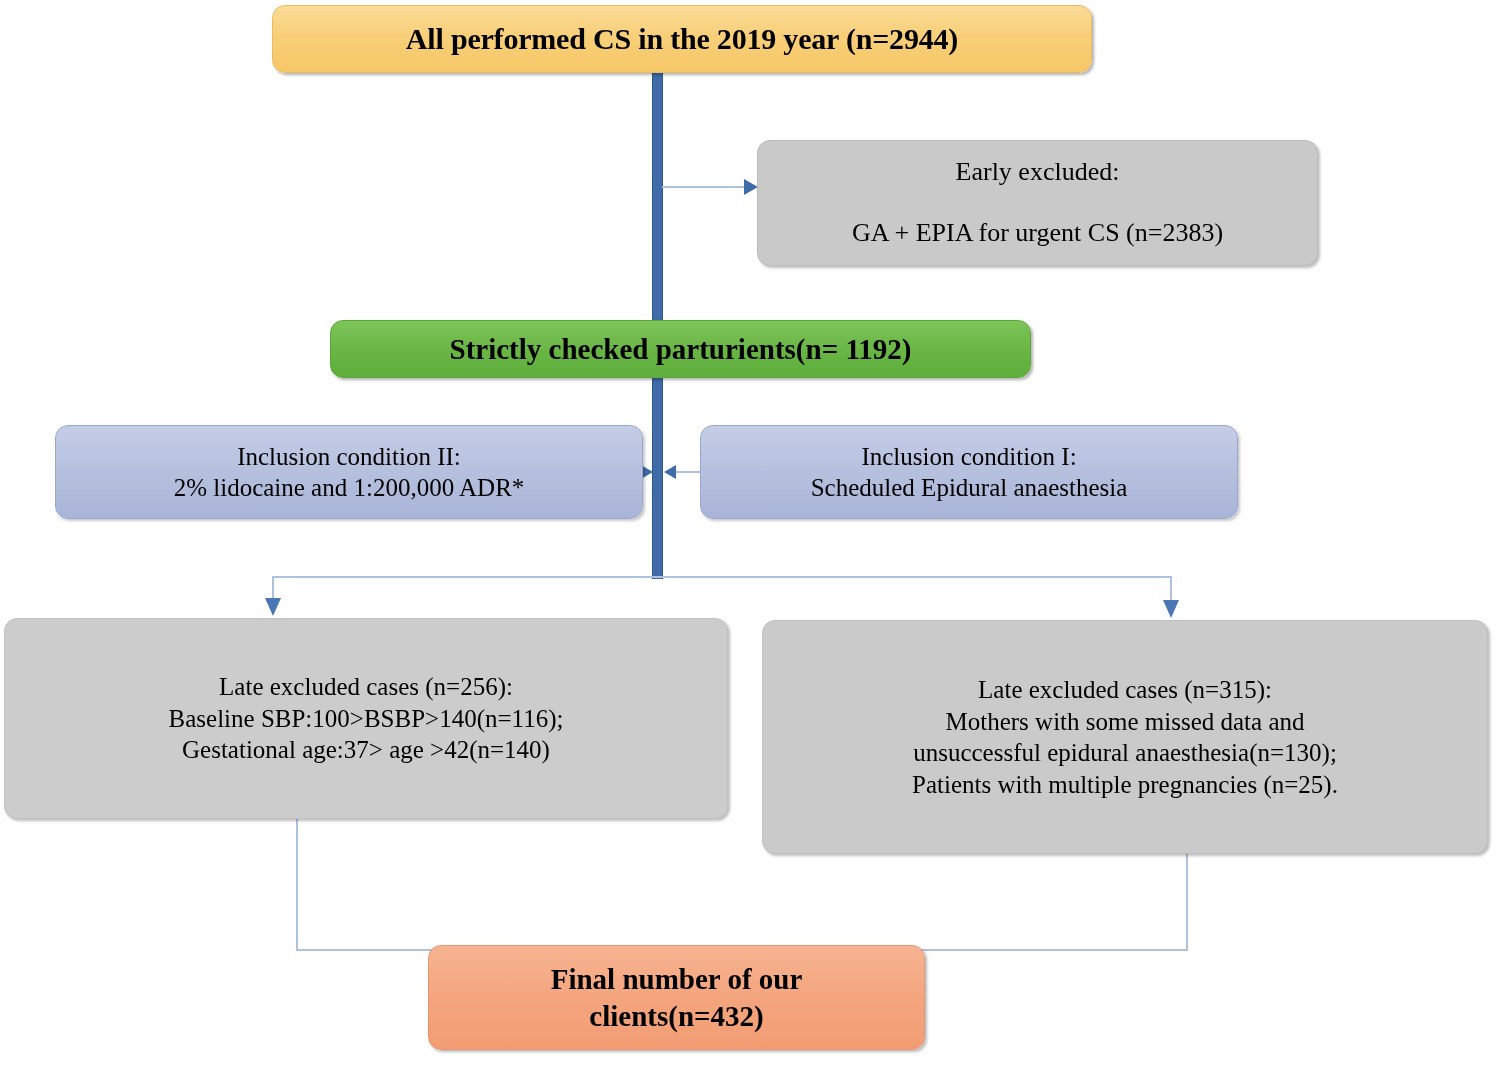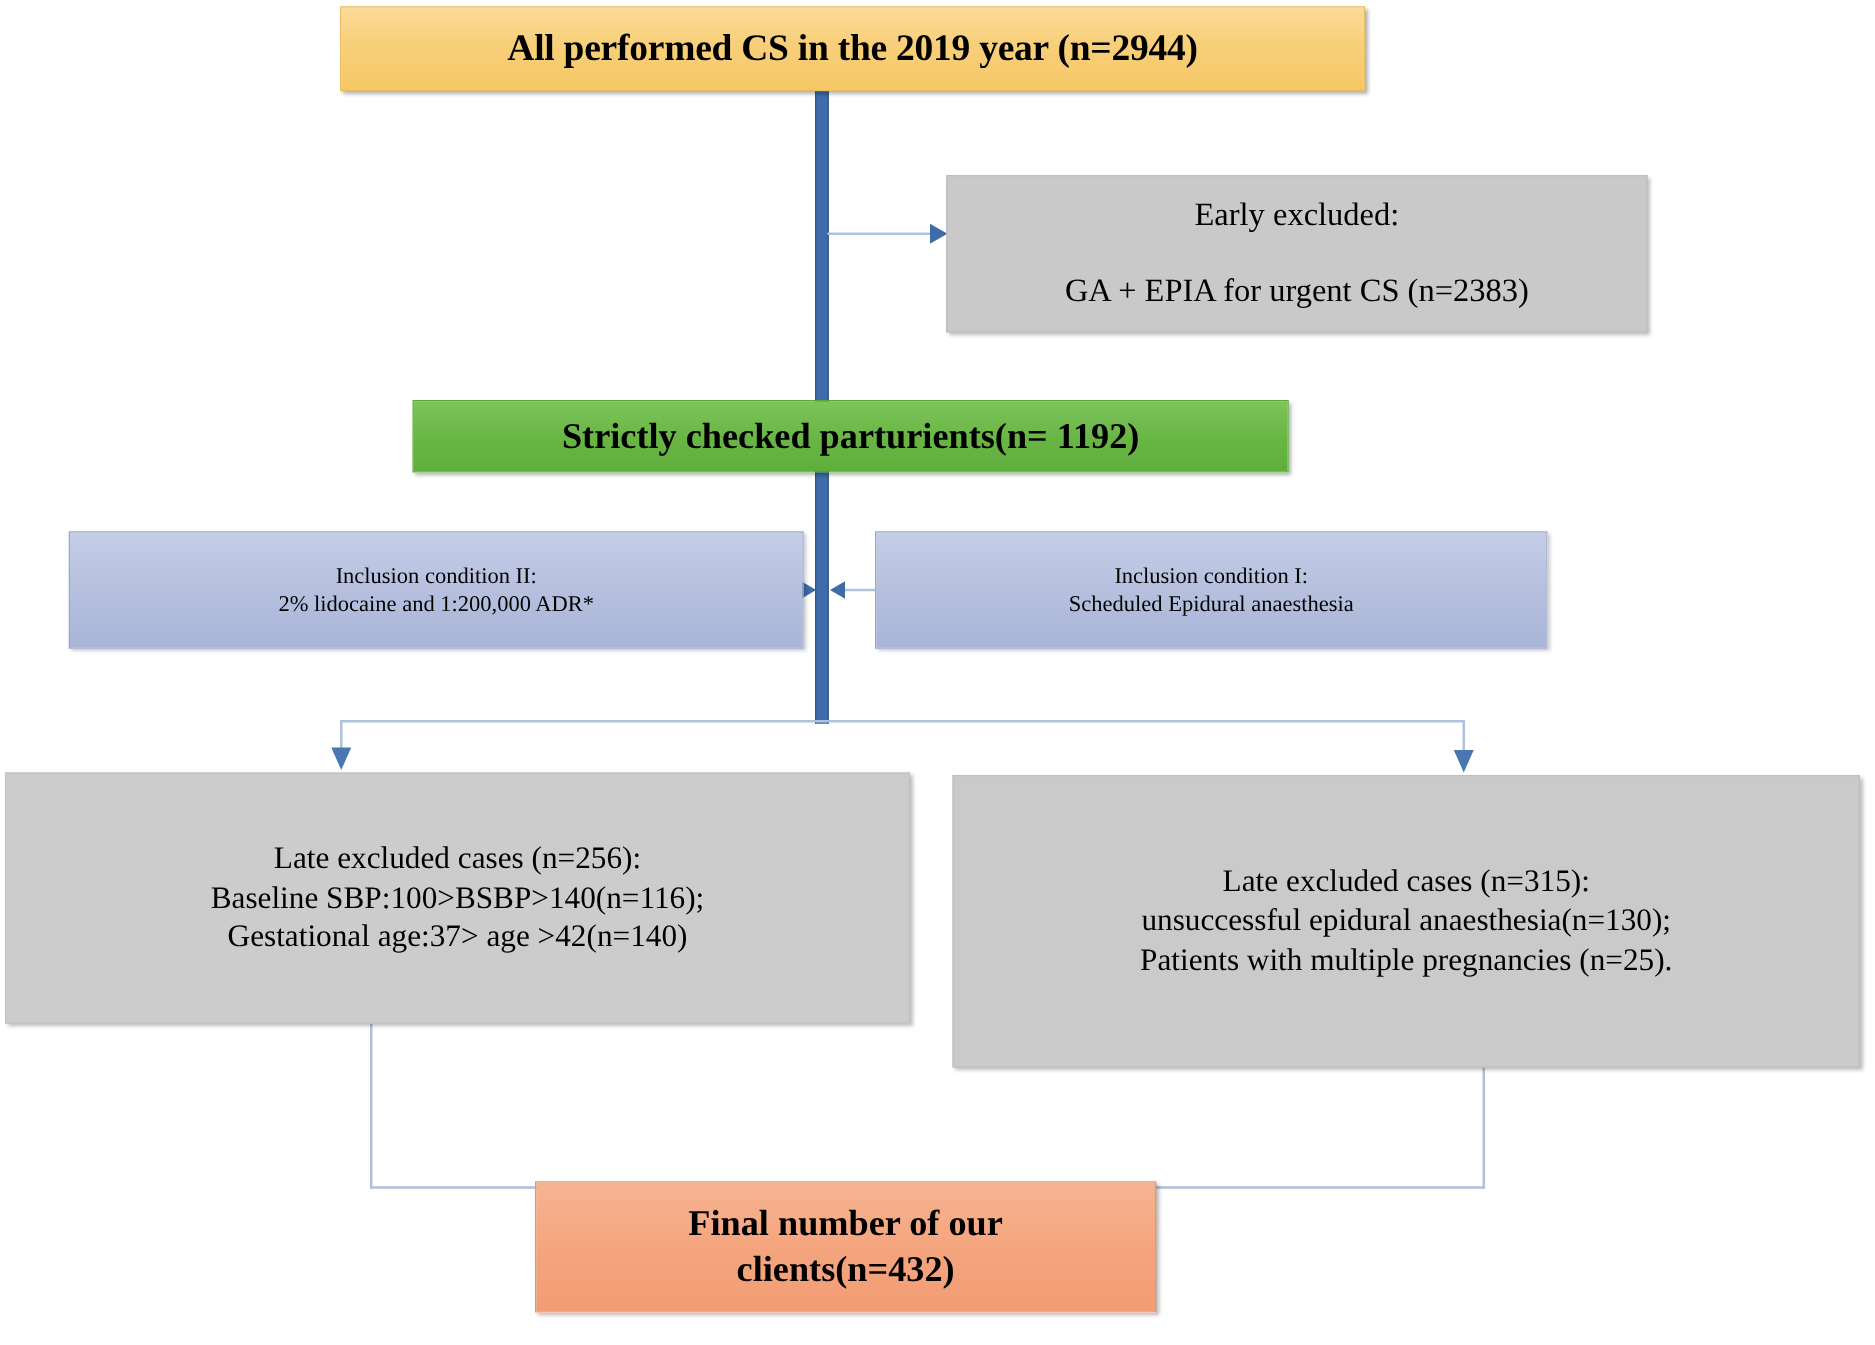--- a/index.html
+++ b/index.html
@@ -17,20 +17,21 @@
   }
   .box {
     position: absolute;
     display: flex;
     flex-direction: column;
     align-items: center;
     justify-content: center;
     color: #000000;
     line-height: 1.26;
     z-index: 5;
+    border-radius: 13px;
   }
   .box .ln { display: block; white-space: nowrap; }
 
   
   .box-yellow {
     left: 272px; top: 5px; width: 820px; height: 68px;
     background: linear-gradient(180deg, #fadc98 0%, #f8cf79 45%, #f6c766 100%);
     border: 1px solid #e8bc63;
     box-shadow: 2px 2px 3px rgba(0,0,0,0.30);
     font-weight: bold;
@@ -56,21 +57,21 @@
     box-shadow: 2px 2px 3px rgba(0,0,0,0.30);
     font-weight: bold;
     font-size: 29px;
   }
 
   
   .box-blue {
     background: linear-gradient(180deg, #c5cde6 0%, #b6c0de 50%, #a9b5d8 100%);
     border: 1px solid #9aa7cf;
     box-shadow: 2px 2px 3px rgba(0,0,0,0.22);
-    font-size: 18px;
+    font-size: 25px;
   }
   .box-blue-2 { left: 55px;  top: 425px; width: 588px; height: 94px; }
   .box-blue-1 { left: 700px; top: 425px; width: 538px; height: 94px; }
 
   
   .box-grey-late-left {
     left: 4px; top: 618px; width: 724px; height: 201px;
     background: #cccccc;
     border: 1px solid #c2c2c2;
     box-shadow: 2px 2px 3px rgba(0,0,0,0.26);
@@ -225,20 +226,21 @@
   </div>
 
   <div class="box box-grey-late-left">
     <span class="ln">Late excluded cases (n=256):</span>
     <span class="ln">Baseline SBP:100&gt;BSBP&gt;140(n=116);</span>
     <span class="ln">Gestational age:37&gt; age &gt;42(n=140)</span>
   </div>
 
   <div class="box box-grey-late-right">
     <span class="ln">Late excluded cases (n=315):</span>
+    <span class="ln">Mothers with some missed data and</span>
     <span class="ln">unsuccessful epidural anaesthesia(n=130);</span>
     <span class="ln">Patients with multiple pregnancies (n=25).</span>
   </div>
 
   <div class="box box-salmon">
     <span class="ln">Final number of our</span>
     <span class="ln">clients(n=432)</span>
   </div>
 
 </div>

